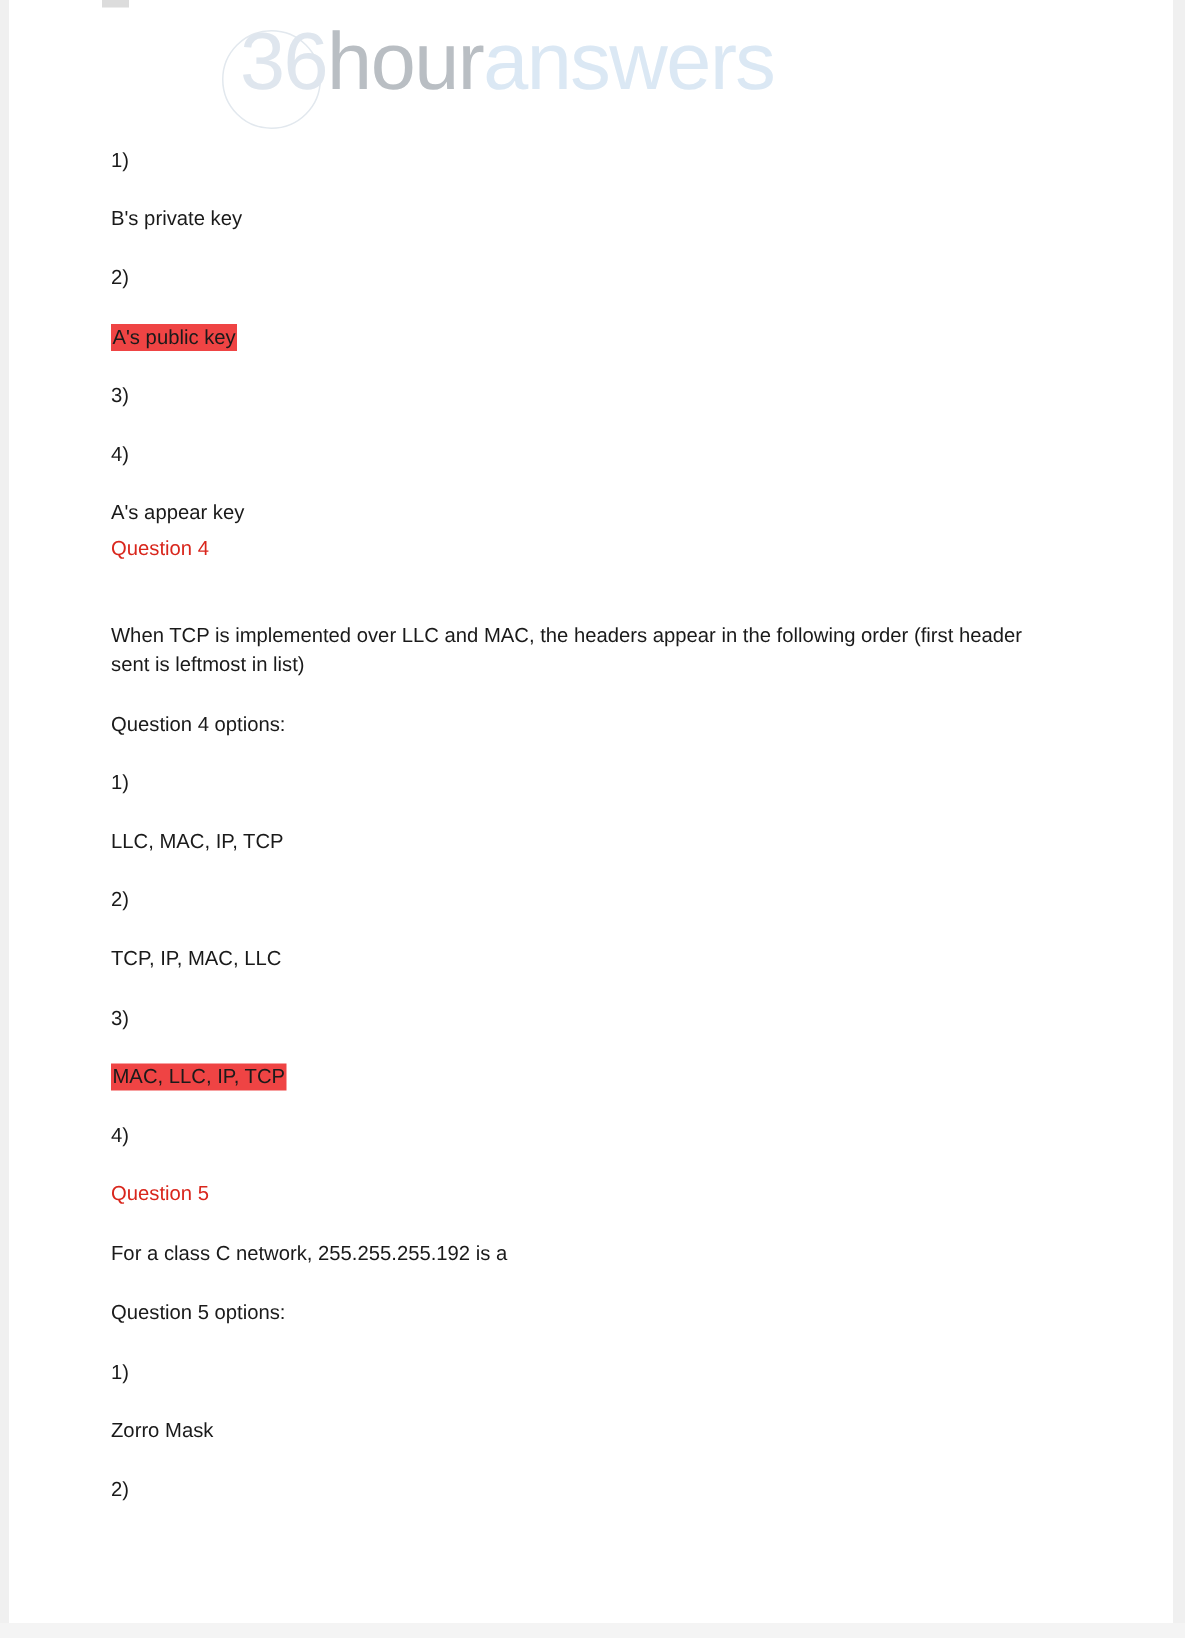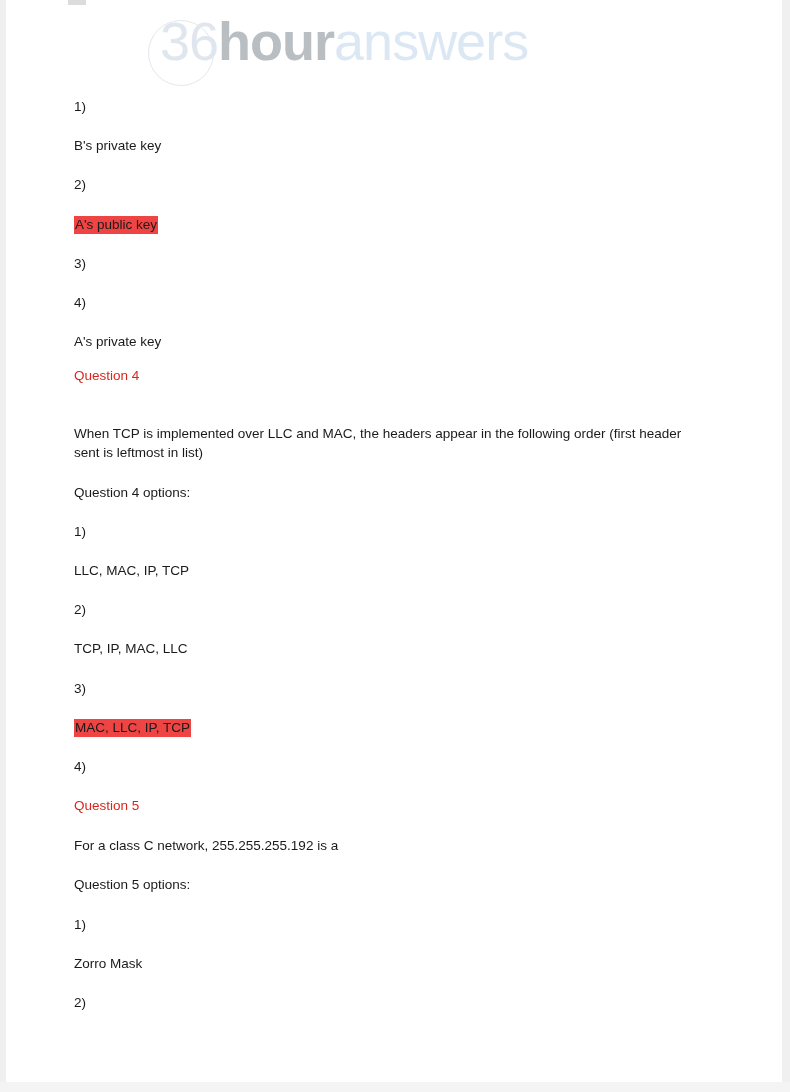--- a/index.html
+++ b/index.html
@@ -75,42 +75,42 @@
     letter-spacing: -1px;
     white-space: nowrap;
     padding-left: 12px;
   }
   .logo-24 {
     color: #dfe6ee;
     font-weight: 400;
   }
   .logo-hour {
     color: #b9bec3;
-    font-weight: 700;
+    font-weight: 400;
   }
   .logo-answers {
     color: #dbe8f4;
     font-weight: 400;
   }
   
   .content {
     position: absolute;
     left: 74px;
     top: 98px;
     width: 620px;
   }
   .line {
     font-size: 13.5px;
     color: #1a1a1a;
     line-height: 1.35;
     margin: 0 0 0 0;
     padding: 0;
   }
   .gap-sm { margin-top: 21px; }
-  .gap-xs { margin-top: 15px; }
+  .gap-xs { margin-top: 5px; }
   .q-head {
     font-size: 13.5px;
     color: #d9261c;
     line-height: 1.35;
   }
   .hl {
     background: #ef4444;
     padding: 1px 1px 2px 1px;
   }
   .para {
@@ -138,21 +138,21 @@
   </div>
 
   <div class="content">
 
     <div class="line">1)</div>
     <div class="line gap-sm">B's private key</div>
     <div class="line gap-sm">2)</div>
     <div class="line gap-sm"><span class="hl">A's public key</span></div>
     <div class="line gap-sm">3)</div>
     <div class="line gap-sm">4)</div>
-    <div class="line gap-sm">A's private key</div>
+    <div class="line gap-sm">A's appear key</div>
 
     <div class="q-head gap-xs">Question 4</div>
 
     <div class="para" style="margin-top:40px">When TCP is implemented over LLC and MAC, the headers appear in the following order (first header sent is leftmost in list)</div>
 
     <div class="line gap-sm">Question 4 options:</div>
 
     <div class="line gap-sm">1)</div>
     <div class="line gap-sm">LLC, MAC, IP, TCP</div>
     <div class="line gap-sm">2)</div>

